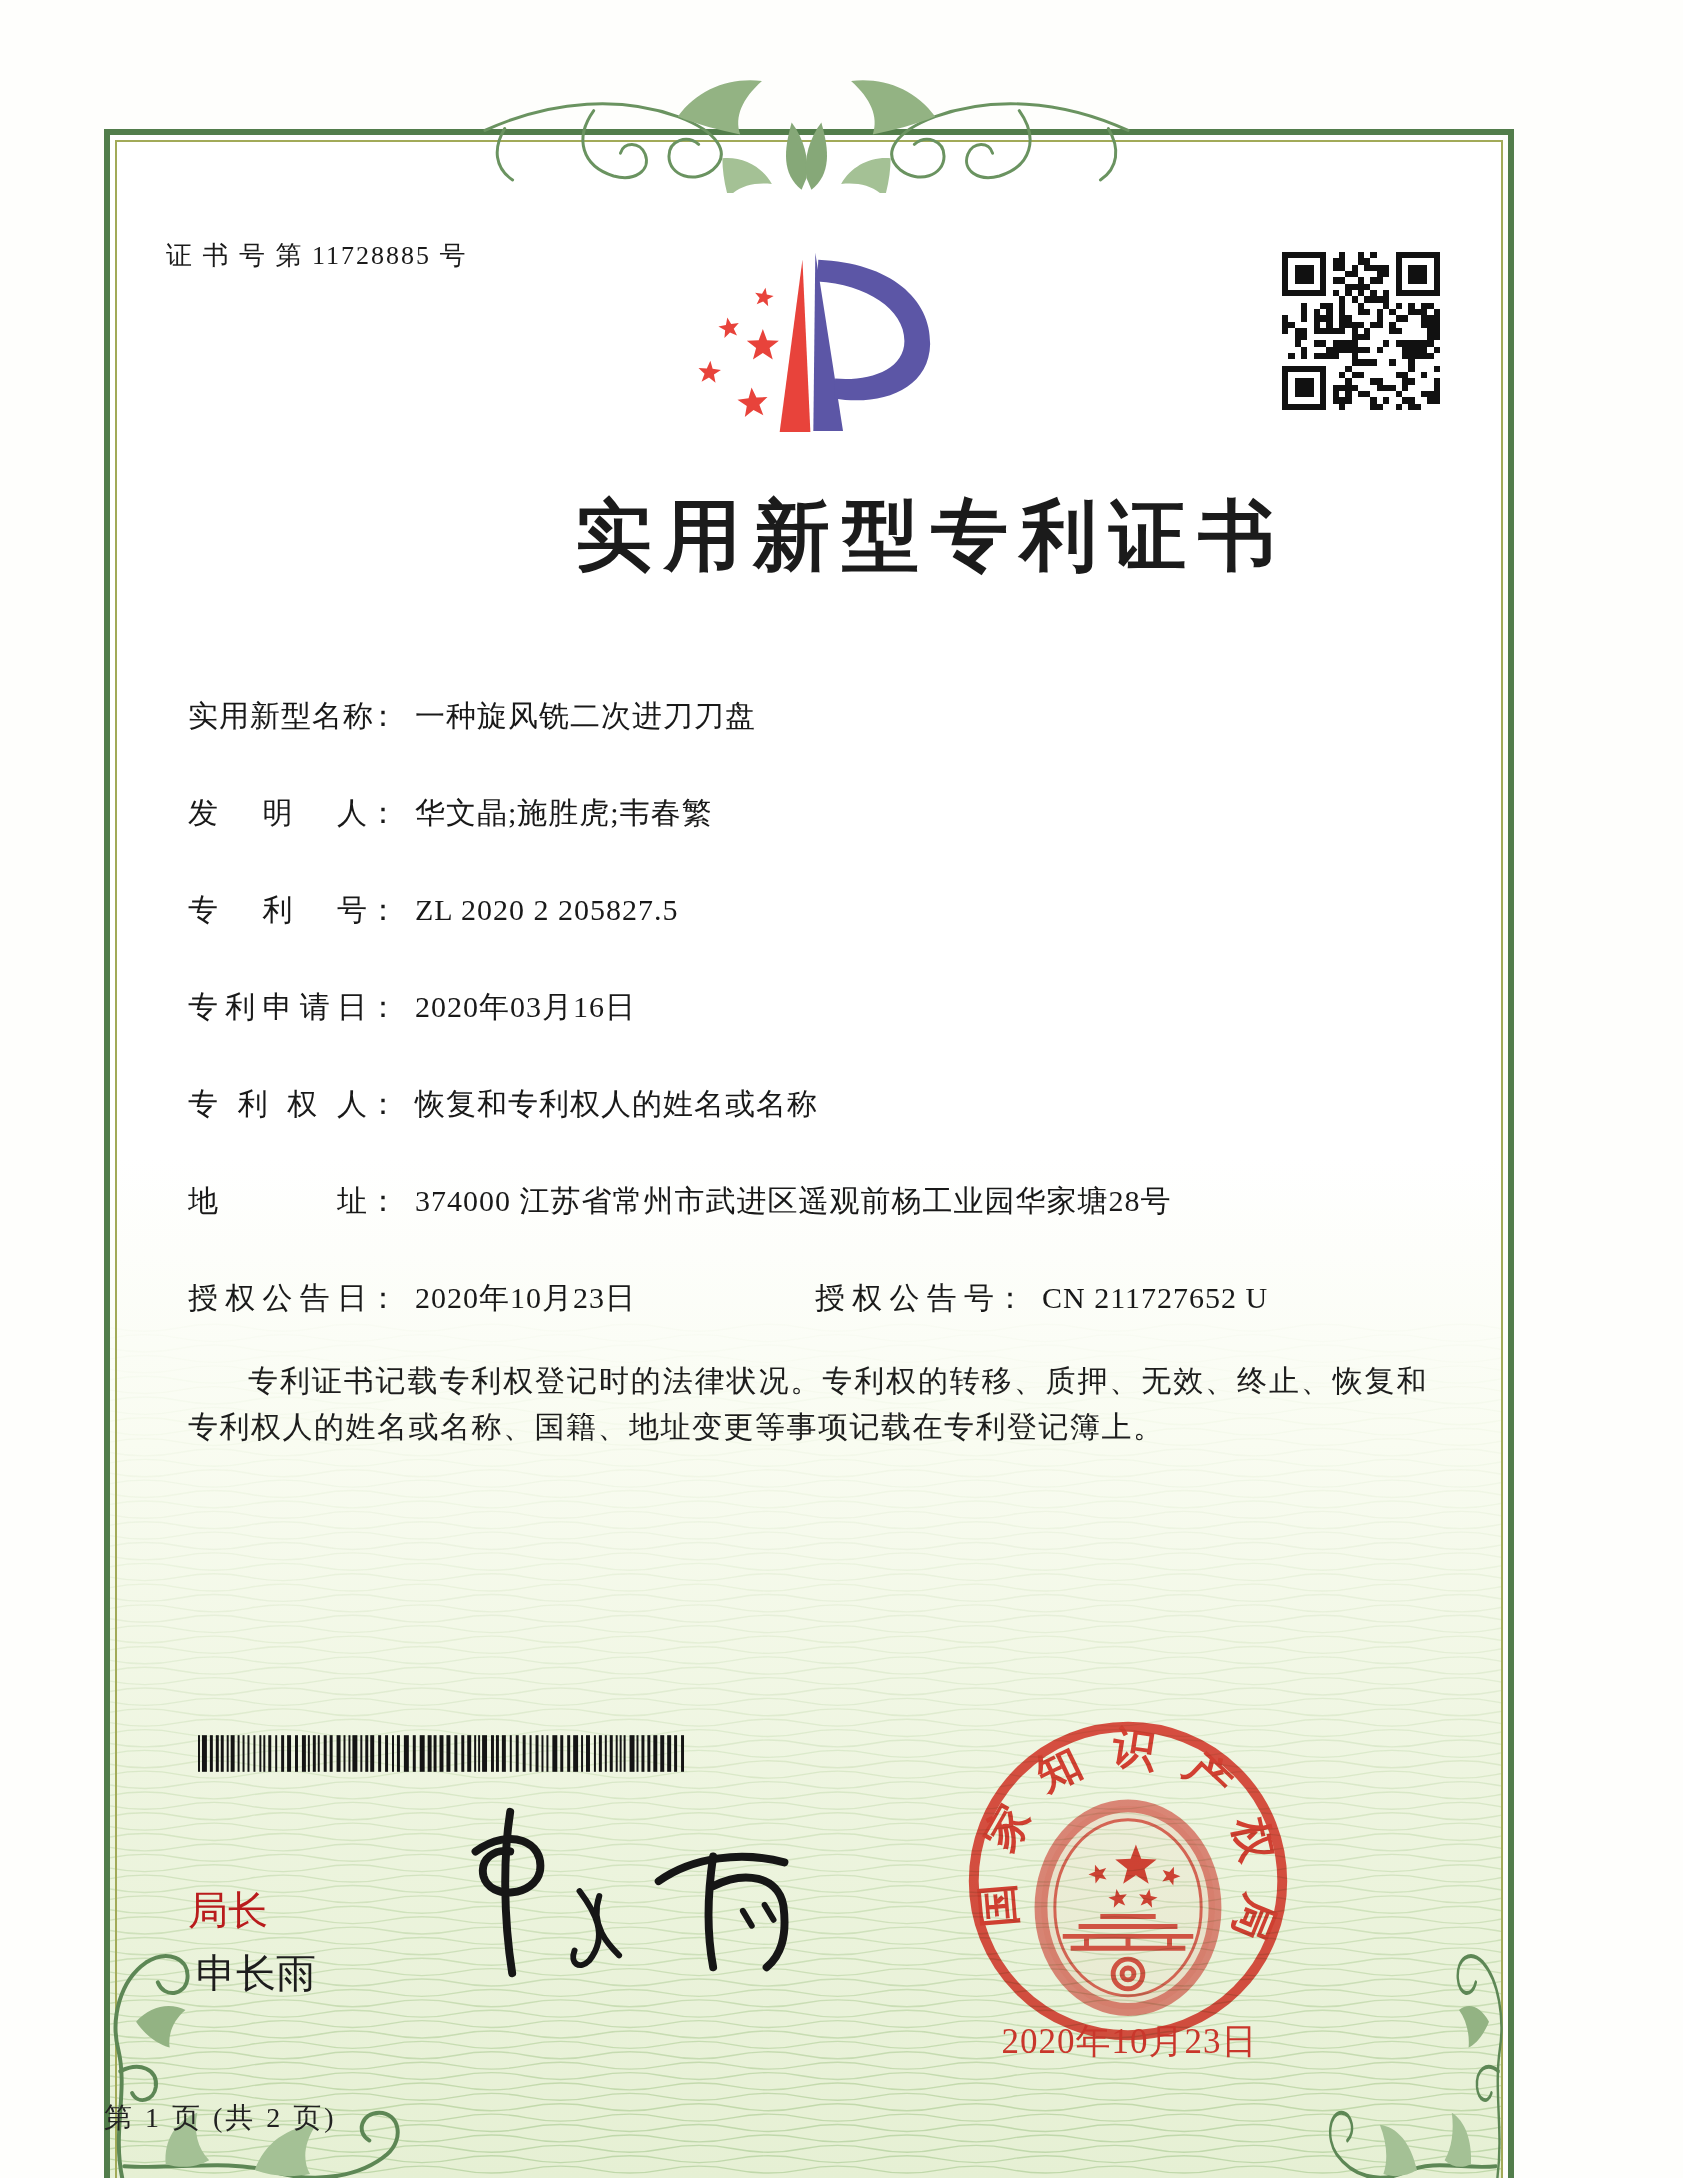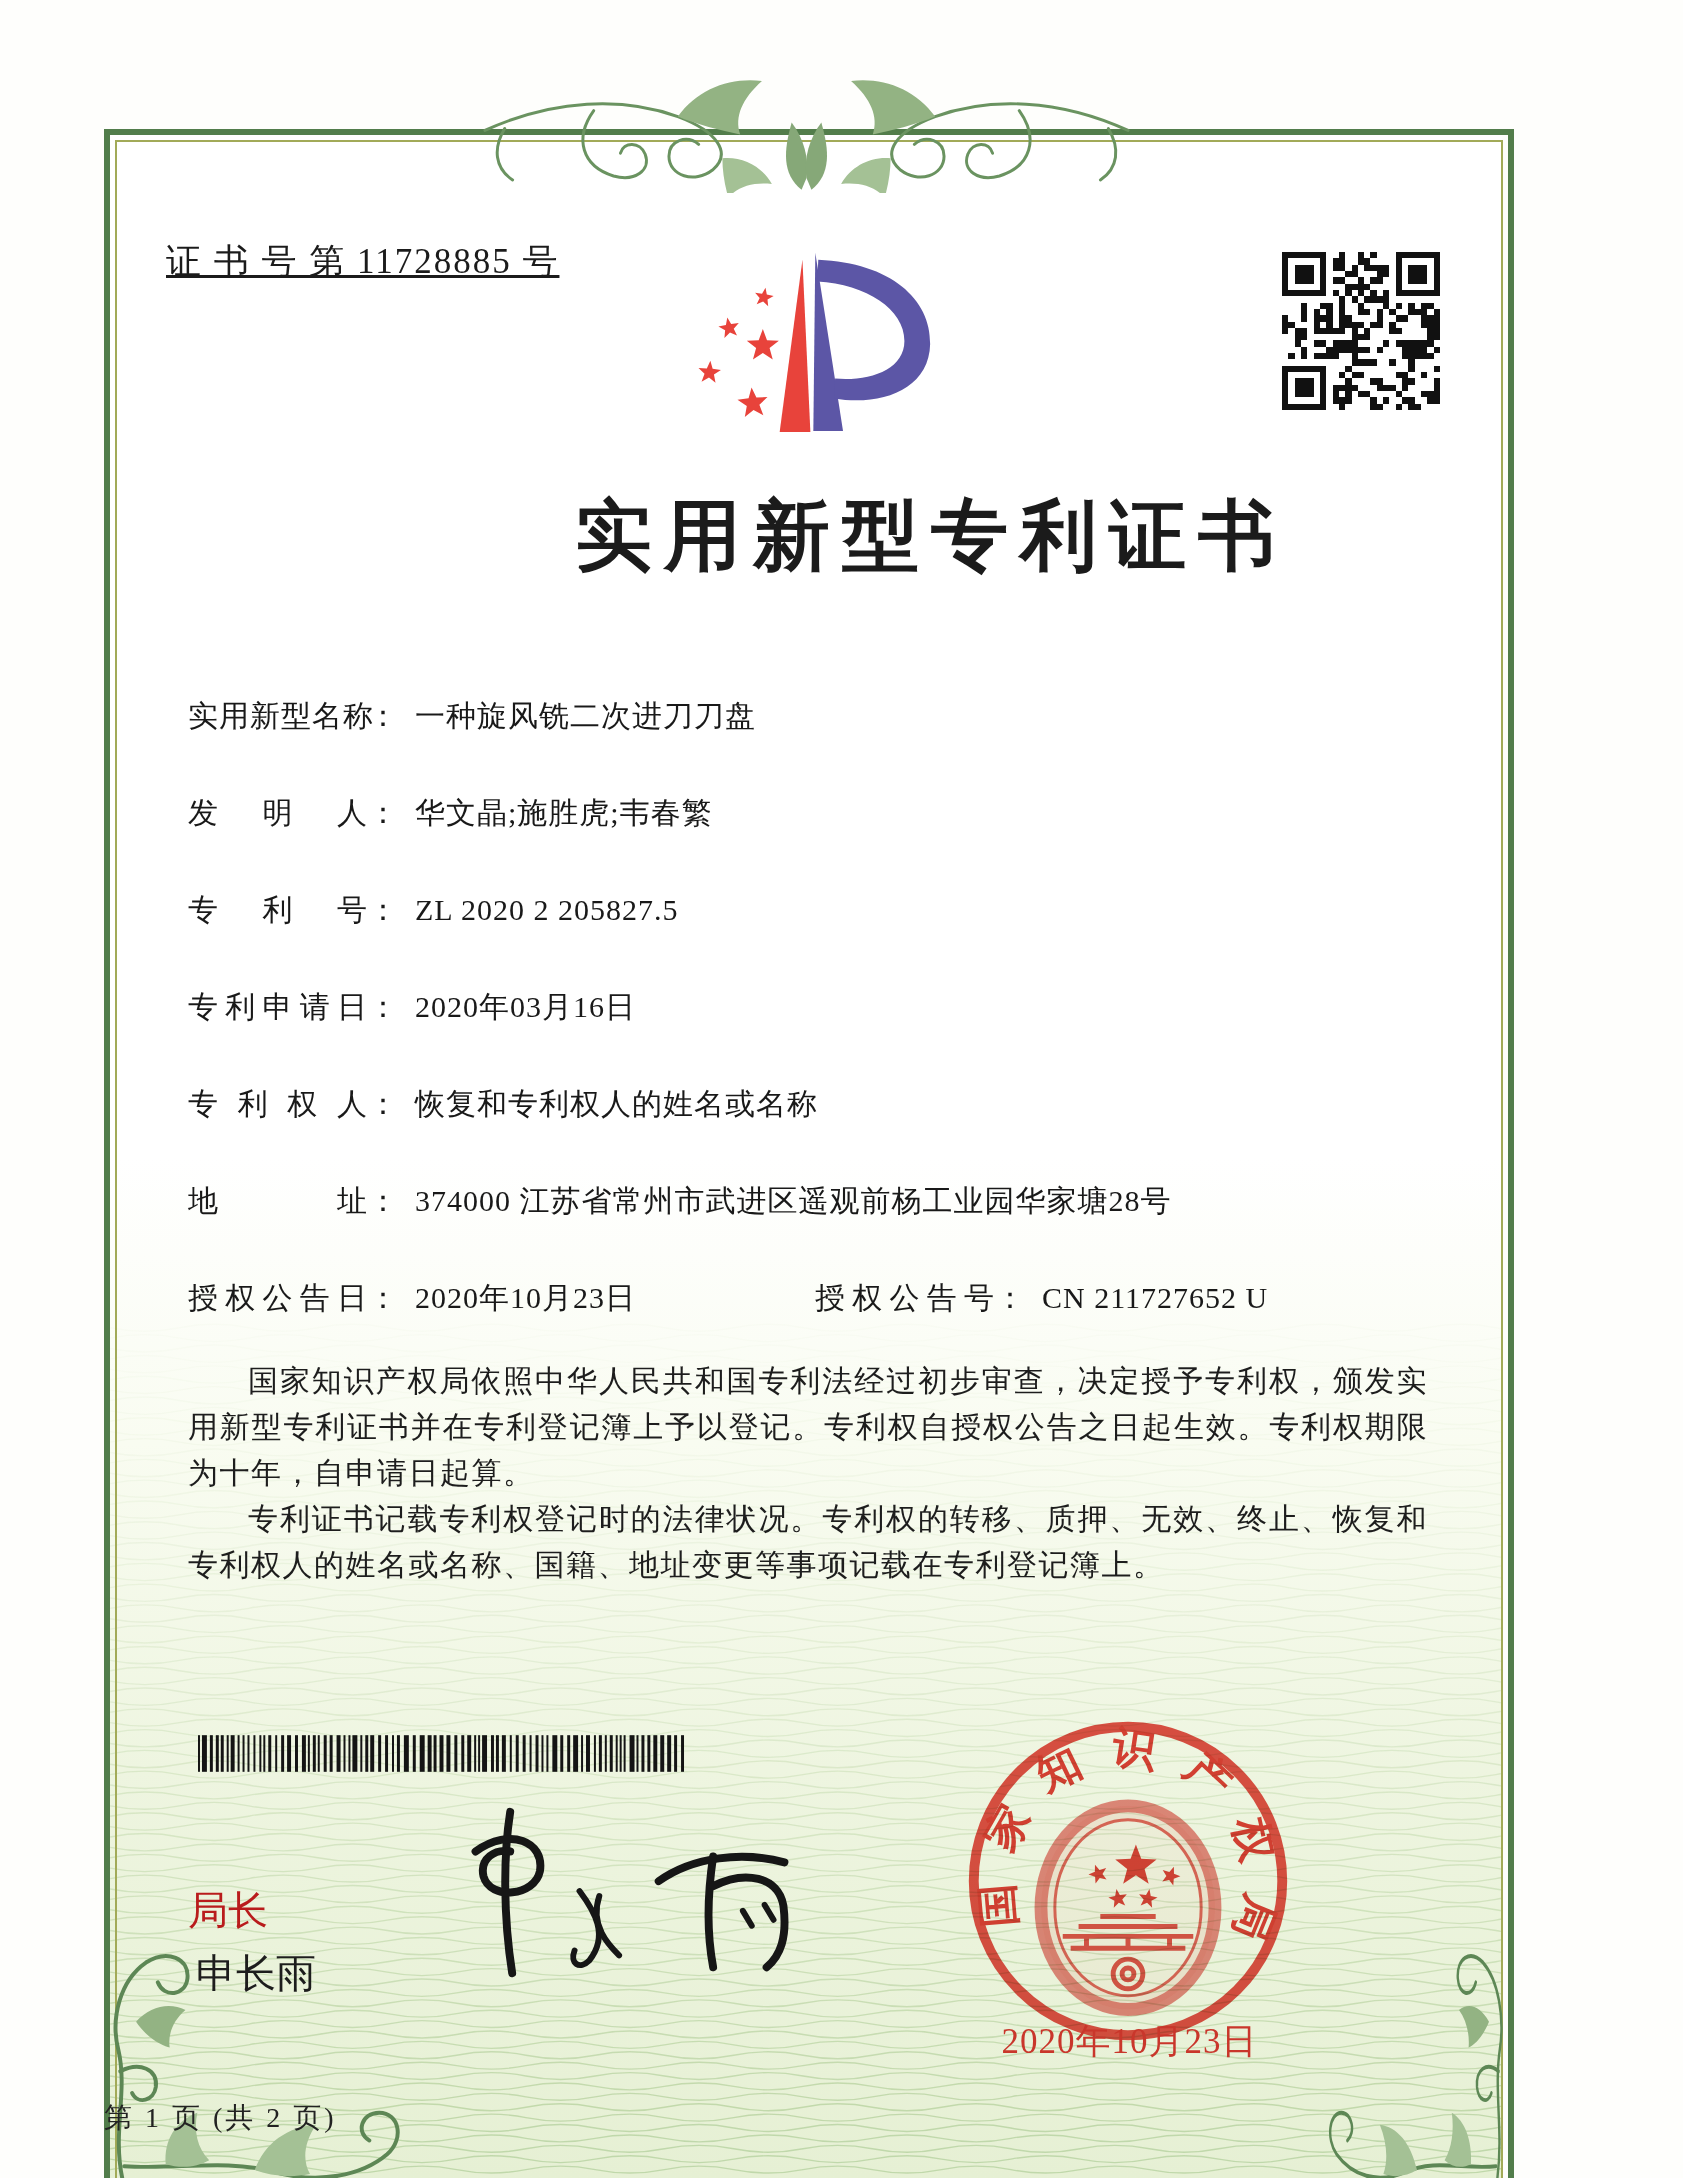--- a/index.html
+++ b/index.html
@@ -10,21 +10,21 @@
   }
   .abs{position:absolute;}
   
   .bg-tint{
     left:110px;top:135px;width:1392px;height:2043px;
     background:linear-gradient(180deg,#ffffff 0%,#ffffff 50%,#f9fcf1 64%,#eef5e0 80%,#e6f0d4 100%);
   }
   .frame{left:104px;top:129px;width:1398px;height:2059px;border:6px solid #527d4b;}
   .frame-inner{position:absolute;inset:5px;border:2px solid #a2aa58;}
   
-  .cert-no{left:166px;top:238px;font-size:35px;letter-spacing:2px;white-space:nowrap;text-decoration:underline;}
+  .cert-no{left:166px;top:238px;font-size:26px;letter-spacing:2px;white-space:nowrap;}
   .title{left:104px;top:485px;width:1654px;text-align:center;font-size:77px;font-weight:bold;
          letter-spacing:12px;white-space:nowrap;}
   
   .row{position:absolute;left:188px;font-size:30px;letter-spacing:1px;white-space:nowrap;color:#191919;}
   .f-label{display:inline-flex;justify-content:space-between;width:180px;}
   .colon{margin-right:16px;}
   .row2{position:absolute;left:815px;font-size:30px;letter-spacing:1px;white-space:nowrap;color:#191919;}
   
   .body-text{left:188px;top:1358px;width:1240px;font-size:30px;line-height:46px;
              letter-spacing:1.5px;text-align:justify;color:#1d1d1d;}
@@ -547,21 +547,20 @@
   <span class="f-label">
       <span>授</span>
       <span>权</span>
       <span>公</span>
       <span>告</span>
       <span>号</span>
     </span><span class="colon">：</span><span>CN 211727652 U</span>
 </div>
 
 <div class="abs body-text">
-  <p>国家知识产权局依照中华人民共和国专利法经过初步审查，决定授予专利权，颁发实用新型专利证书并在专利登记簿上予以登记。专利权自授权公告之日起生效。专利权期限为十年，自申请日起算。</p>
   <p>专利证书记载专利权登记时的法律状况。专利权的转移、质押、无效、终止、恢复和专利权人的姓名或名称、国籍、地址变更等事项记载在专利登记簿上。</p>
 </div>
 
 <svg id="barcode" class="abs" style="left:198px;top:1735px" width="487" height="37" viewBox="0 0 492 37">
     <rect x="0" y="0" width="2" height="37" fill="#141414"></rect>
     <rect x="4" y="0" width="5" height="37" fill="#141414"></rect>
     <rect x="12" y="0" width="3" height="37" fill="#141414"></rect>
     <rect x="18" y="0" width="3" height="37" fill="#141414"></rect>
     <rect x="23" y="0" width="3" height="37" fill="#141414"></rect>
     <rect x="29" y="0" width="2" height="37" fill="#141414"></rect>

